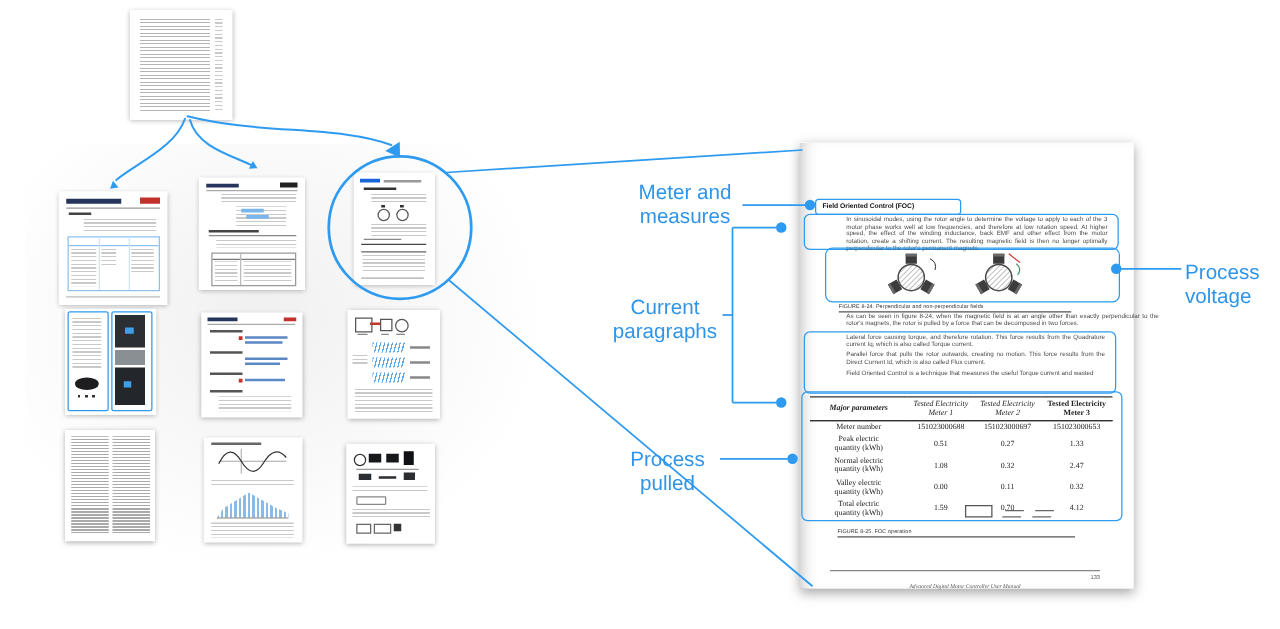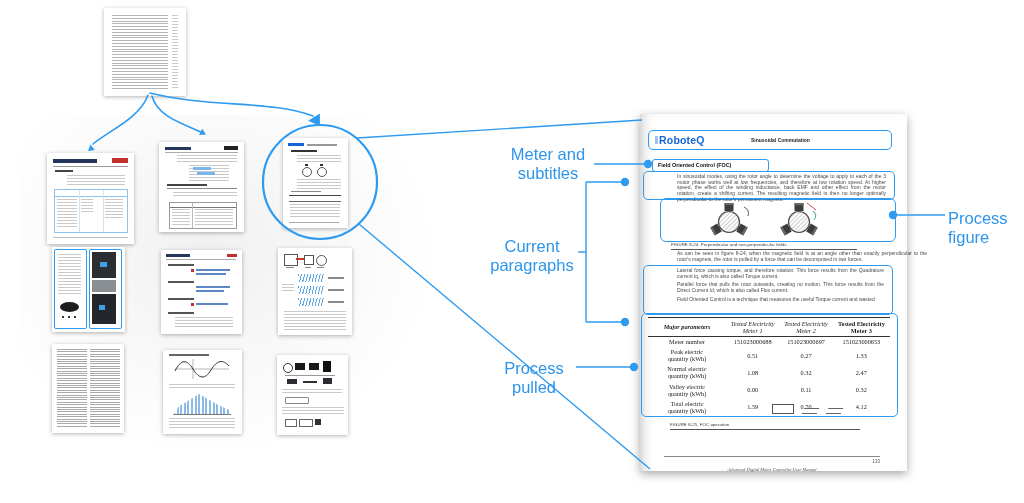--- a/index.html
+++ b/index.html
@@ -203,24 +203,20 @@
     <div style="position:absolute;left:46px;top:23px;width:9px;height:6px;background:#2a2d31;"></div>
     <div class="tlines lt" style="position:absolute;left:5px;top:34px;width:60px;height:5px;"></div>
     <div style="position:absolute;left:8px;top:42px;width:22px;height:5px;border:1px solid #888;border-radius:1px;"></div>
     <div class="tlines lt" style="position:absolute;left:5px;top:52px;width:62px;height:8px;"></div>
     <div style="position:absolute;left:8px;top:64px;width:10px;height:6px;border:1px solid #666;"></div>
     <div style="position:absolute;left:22px;top:64px;width:12px;height:6px;border:1px solid #666;"></div>
     <div style="position:absolute;left:38px;top:64px;width:6px;height:6px;background:#333;"></div>
   </div>
 
   <div class="bigpage">
-    <div class="hdr-box">
-      <span class="logo"><span class="logo-bar"></span><span>RoboteQ</span></span>
-      <span class="hdr-right">Sinusoidal Commutation</span>
-    </div>
     <div class="title-box"><span>Field Oriented Control (FOC)</span></div>
     <div class="pbox pbox1">
       <p class="ptext">In sinusoidal modes, using the rotor angle to determine the voltage to apply to each of the 3 motor phase works well at low frequencies, and therefore at low rotation speed. At higher speed, the effect of the winding inductance, back EMF and other effect from the motor rotation, create a shifting current. The resulting magnetic field is then no longer optimally perpendicular to the rotor's permanent magnets.</p>
     </div>
     <div class="fig-box">
       <svg width="234" height="42" viewBox="0 0 234 42">
         <defs>
           <pattern id="hatch" width="3" height="3" patternUnits="userSpaceOnUse" patternTransform="rotate(45)">
             <line x1="0" y1="0" x2="0" y2="3" stroke="#9a9a9a" stroke-width="1"></line>
           </pattern>
@@ -344,28 +340,28 @@
       <circle cx="648" cy="164" r="4.2"></circle>
       <circle cx="625" cy="182" r="4.2"></circle>
       <circle cx="625" cy="322" r="4.2"></circle>
       <circle cx="634" cy="367" r="4.2"></circle>
       <circle cx="893" cy="215" r="4.2"></circle>
     </g>
   </svg>
 
   <div class="blabel" style="left:502px;top:145px;width:92px;">
     <div>Meter and</div>
-    <div>subtitles</div>
+    <div>measures</div>
   </div>
   <div class="blabel" style="left:480px;top:237px;width:104px;">
     <div>Current</div>
     <div>paragraphs</div>
   </div>
   <div class="blabel" style="left:492px;top:359px;width:84px;">
     <div>Process</div>
     <div>pulled</div>
   </div>
   <div class="blabel left" style="left:948px;top:209px;width:70px;">
     <div>Process</div>
-    <div>figure</div>
+    <div>voltage</div>
   </div>
 
 </div>
 
 </body></html>

